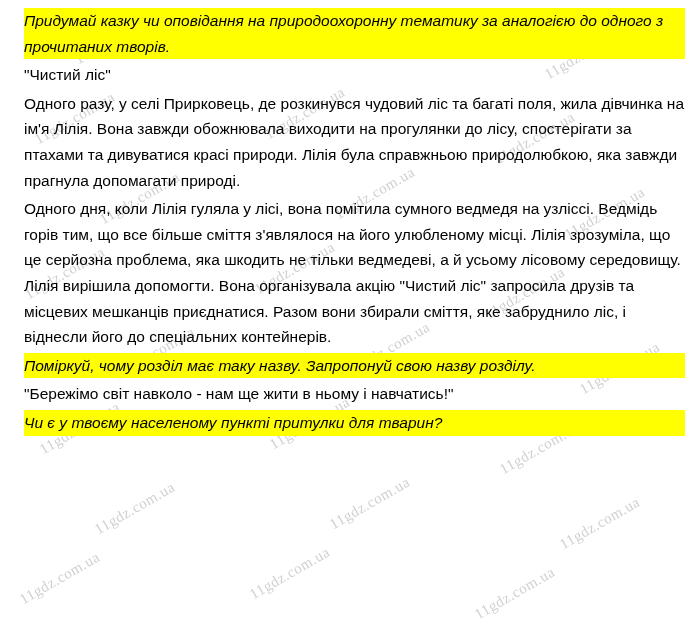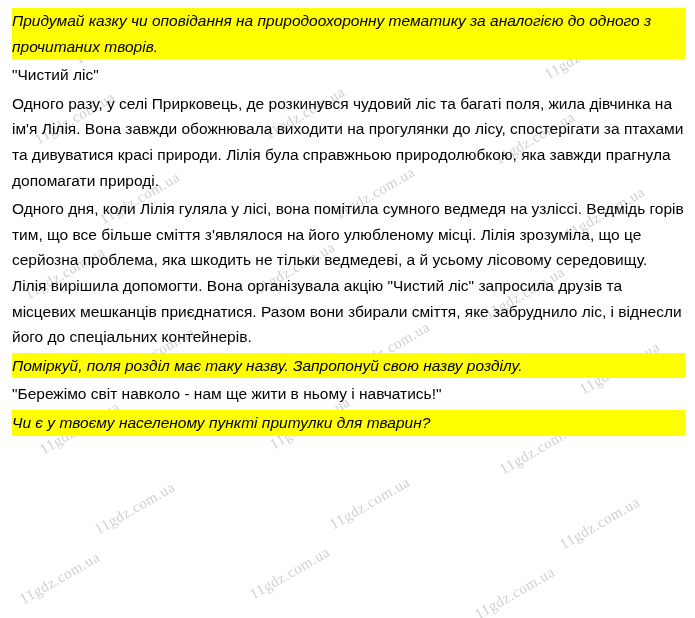--- a/index.html
+++ b/index.html
@@ -21,21 +21,21 @@
     width: 695px;
     height: 618px;
     box-sizing: border-box;
     padding: 8px 10px 0 8px;
     z-index: 2;
   }
 
   .para {
     font-size: 15.5px;
     line-height: 25.6px;
-    margin: 0 0 0 4px;
+    margin: 0 0 0 16px;
     text-align: left;
     position: relative;
     z-index: 3;
   }
 
   .hl-italic {
     background: #ffff00;
     font-style: italic;
   }
 
@@ -105,21 +105,21 @@
   <div class="spacer-sm"></div>
 
   <p class="para">Одного разу, у селі Прирковець, де розкинувся чудовий ліс та багаті поля, жила дівчинка на ім'я Лілія. Вона завжди обожнювала виходити на прогулянки до лісу, спостерігати за птахами та дивуватися красі природи. Лілія була справжньою природолюбкою, яка завжди прагнула допомагати природі.</p>
 
   <div class="spacer-sm"></div>
 
   <p class="para">Одного дня, коли Лілія гуляла у лісі, вона помітила сумного ведмедя на узліссі. Ведмідь горів тим, що все більше сміття з'являлося на його улюбленому місці. Лілія зрозуміла, що це серйозна проблема, яка шкодить не тільки ведмедеві, а й усьому лісовому середовищу. Лілія вирішила допомогти. Вона організувала акцію "Чистий ліс" запросила друзів та місцевих мешканців приєднатися. Разом вони збирали сміття, яке забруднило ліс, і віднесли його до спеціальних контейнерів.</p>
 
   <div class="spacer-sm"></div>
 
-  <p class="para hl-italic">Поміркуй, поля розділ має таку назву. Запропонуй свою назву розділу.</p>
+  <p class="para hl-italic">Поміркуй, чому розділ має таку назву. Запропонуй свою назву розділу.</p>
 
   <div class="spacer-sm"></div>
 
   <p class="para">"Бережімо світ навколо - нам ще жити в ньому і навчатись!"</p>
 
   <div class="spacer-sm"></div>
 
   <p class="para hl-italic">Чи є у твоєму населеному пункті притулки для тварин?</p>
 
   <div class="spacer-sm"></div>

